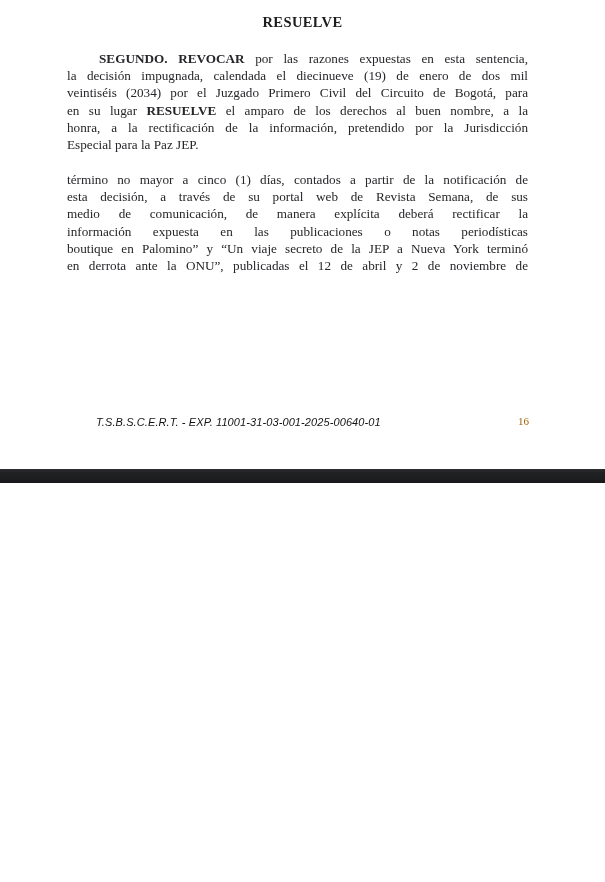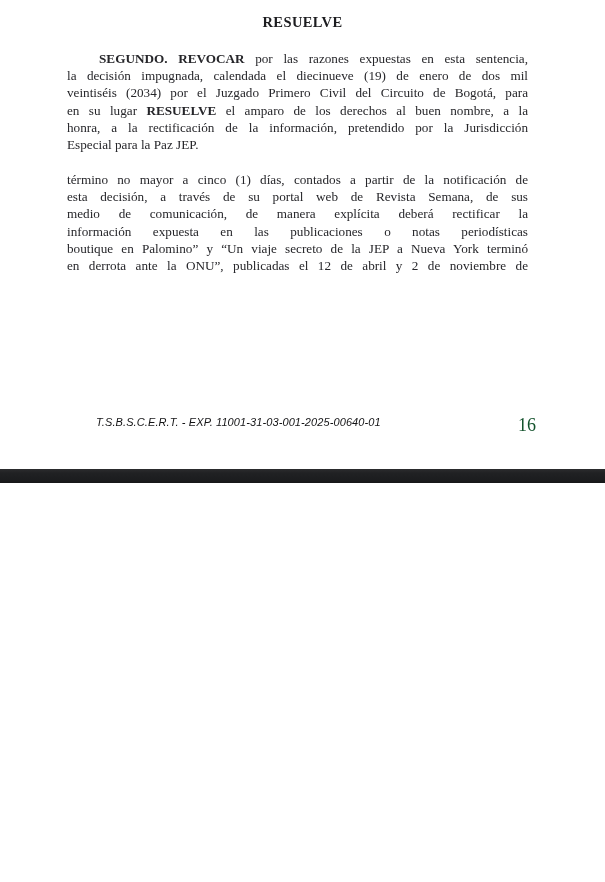--- a/index.html
+++ b/index.html
@@ -36,21 +36,21 @@
   .tline.indent { text-indent: 32px; }
   .footer-ref {
     position: absolute; left: 80px; top: 412px;
     font-family: "Liberation Sans", sans-serif;
     font-style: italic; font-weight: normal; font-size: 11px; color: #141416;
     letter-spacing: 0.1px;
     margin-left: 16px;
   }
   .footer-pagenum {
     position: absolute; left: 518px; top: 411px;
-    font-size: 18px; color: #14532d;
+    font-size: 11px; color: #a16207;
   }
 </style>
 </head>
 <body>
 
 <div class="viewport">
 
   <div class="page page-1">
     <div class="doc-title">RESUELVE</div>
 

